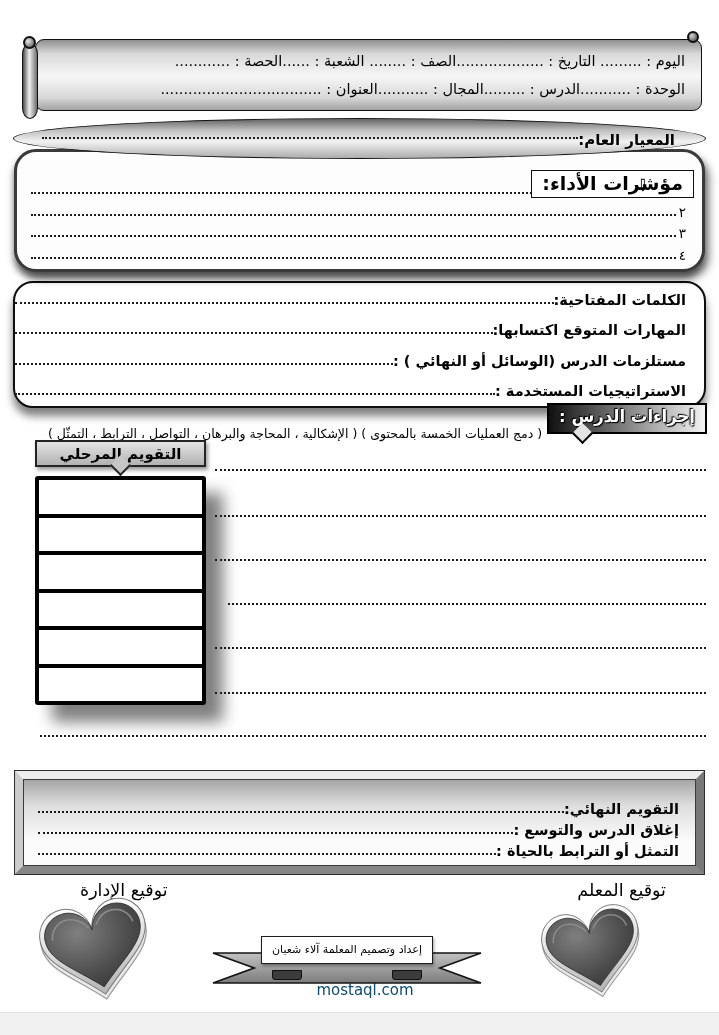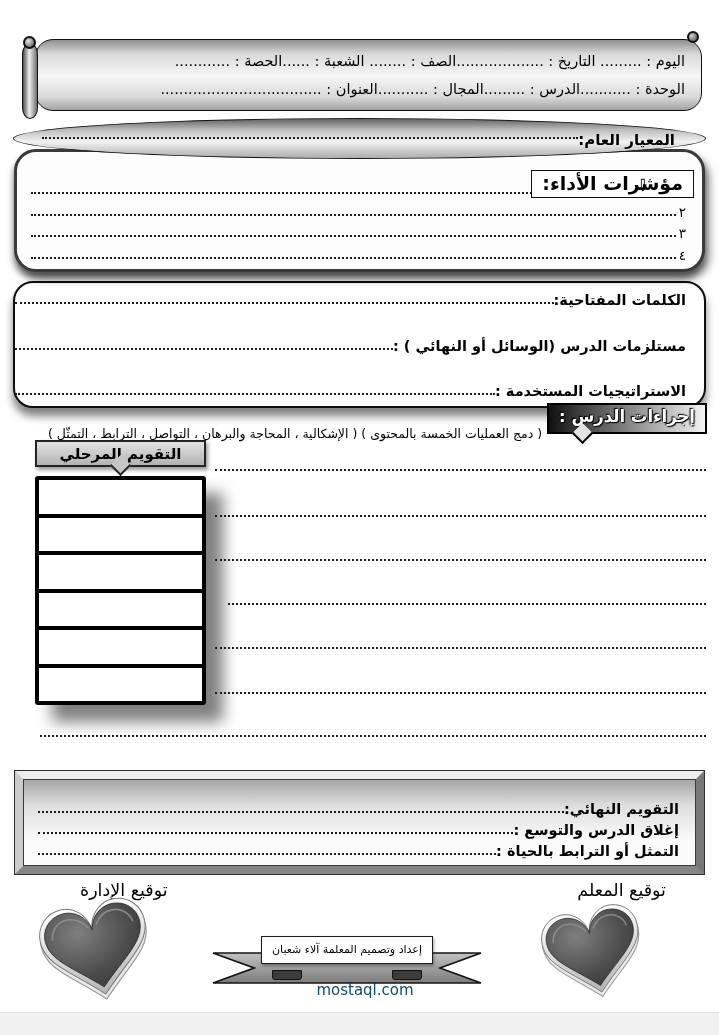--- a/index.html
+++ b/index.html
@@ -13,21 +13,21 @@
 
   
   .leader { flex:1; border-bottom:2.3px dotted #1b1b1b; margin-bottom:4px; min-width:20px; }
   .dline  { position:absolute; border-bottom:2.4px dotted #1b1b1b; }
 
   
   .scroll { position:absolute; left:22px; top:31px; width:680px; height:86px; }
   .scroll-body {
     position:absolute; left:13px; top:8px; right:0; height:72px;
     background:linear-gradient(180deg,#8f8f8f 0%,#d9d9d9 20%,#f7f7f7 52%,#d8d8d8 82%,#a3a3a3 100%);
-    border:1.7px solid #101010; border-radius:18px;
+    border:1.7px solid #101010; border-radius:9px;
     padding:8px 16px 0 12px; overflow:hidden;
   }
   .scroll-roll {
     position:absolute; left:0; top:12px; width:16px; height:76px;
     background:linear-gradient(90deg,#4c4c4c,#efefef 45%,#6d6d6d);
     border:1.6px solid #101010; border-radius:8px/11px;
   }
   .scroll-curl-left {
     position:absolute; left:1px; top:5px; width:13px; height:13px;
     border:2.2px solid #101010; border-radius:50%;
@@ -224,20 +224,24 @@
       <div class="leader"></div>
     </div>
   </div>
 
   <div class="kw-box">
     <div class="kw-row">
       <span class="kw-label">الكلمات المفتاحية:</span>
       <div class="leader"></div>
     </div>
     <div class="kw-row">
+      <span class="kw-label">المهارات المتوقع اكتسابها:</span>
+      <div class="leader"></div>
+    </div>
+    <div class="kw-row">
       <span class="kw-label">مستلزمات الدرس (الوسائل أو النهائي ) :</span>
       <div class="leader"></div>
     </div>
     <div class="kw-row">
       <span class="kw-label">الاستراتيجيات المستخدمة :</span>
       <div class="leader"></div>
     </div>
   </div>
 
   <div class="proc-row">

